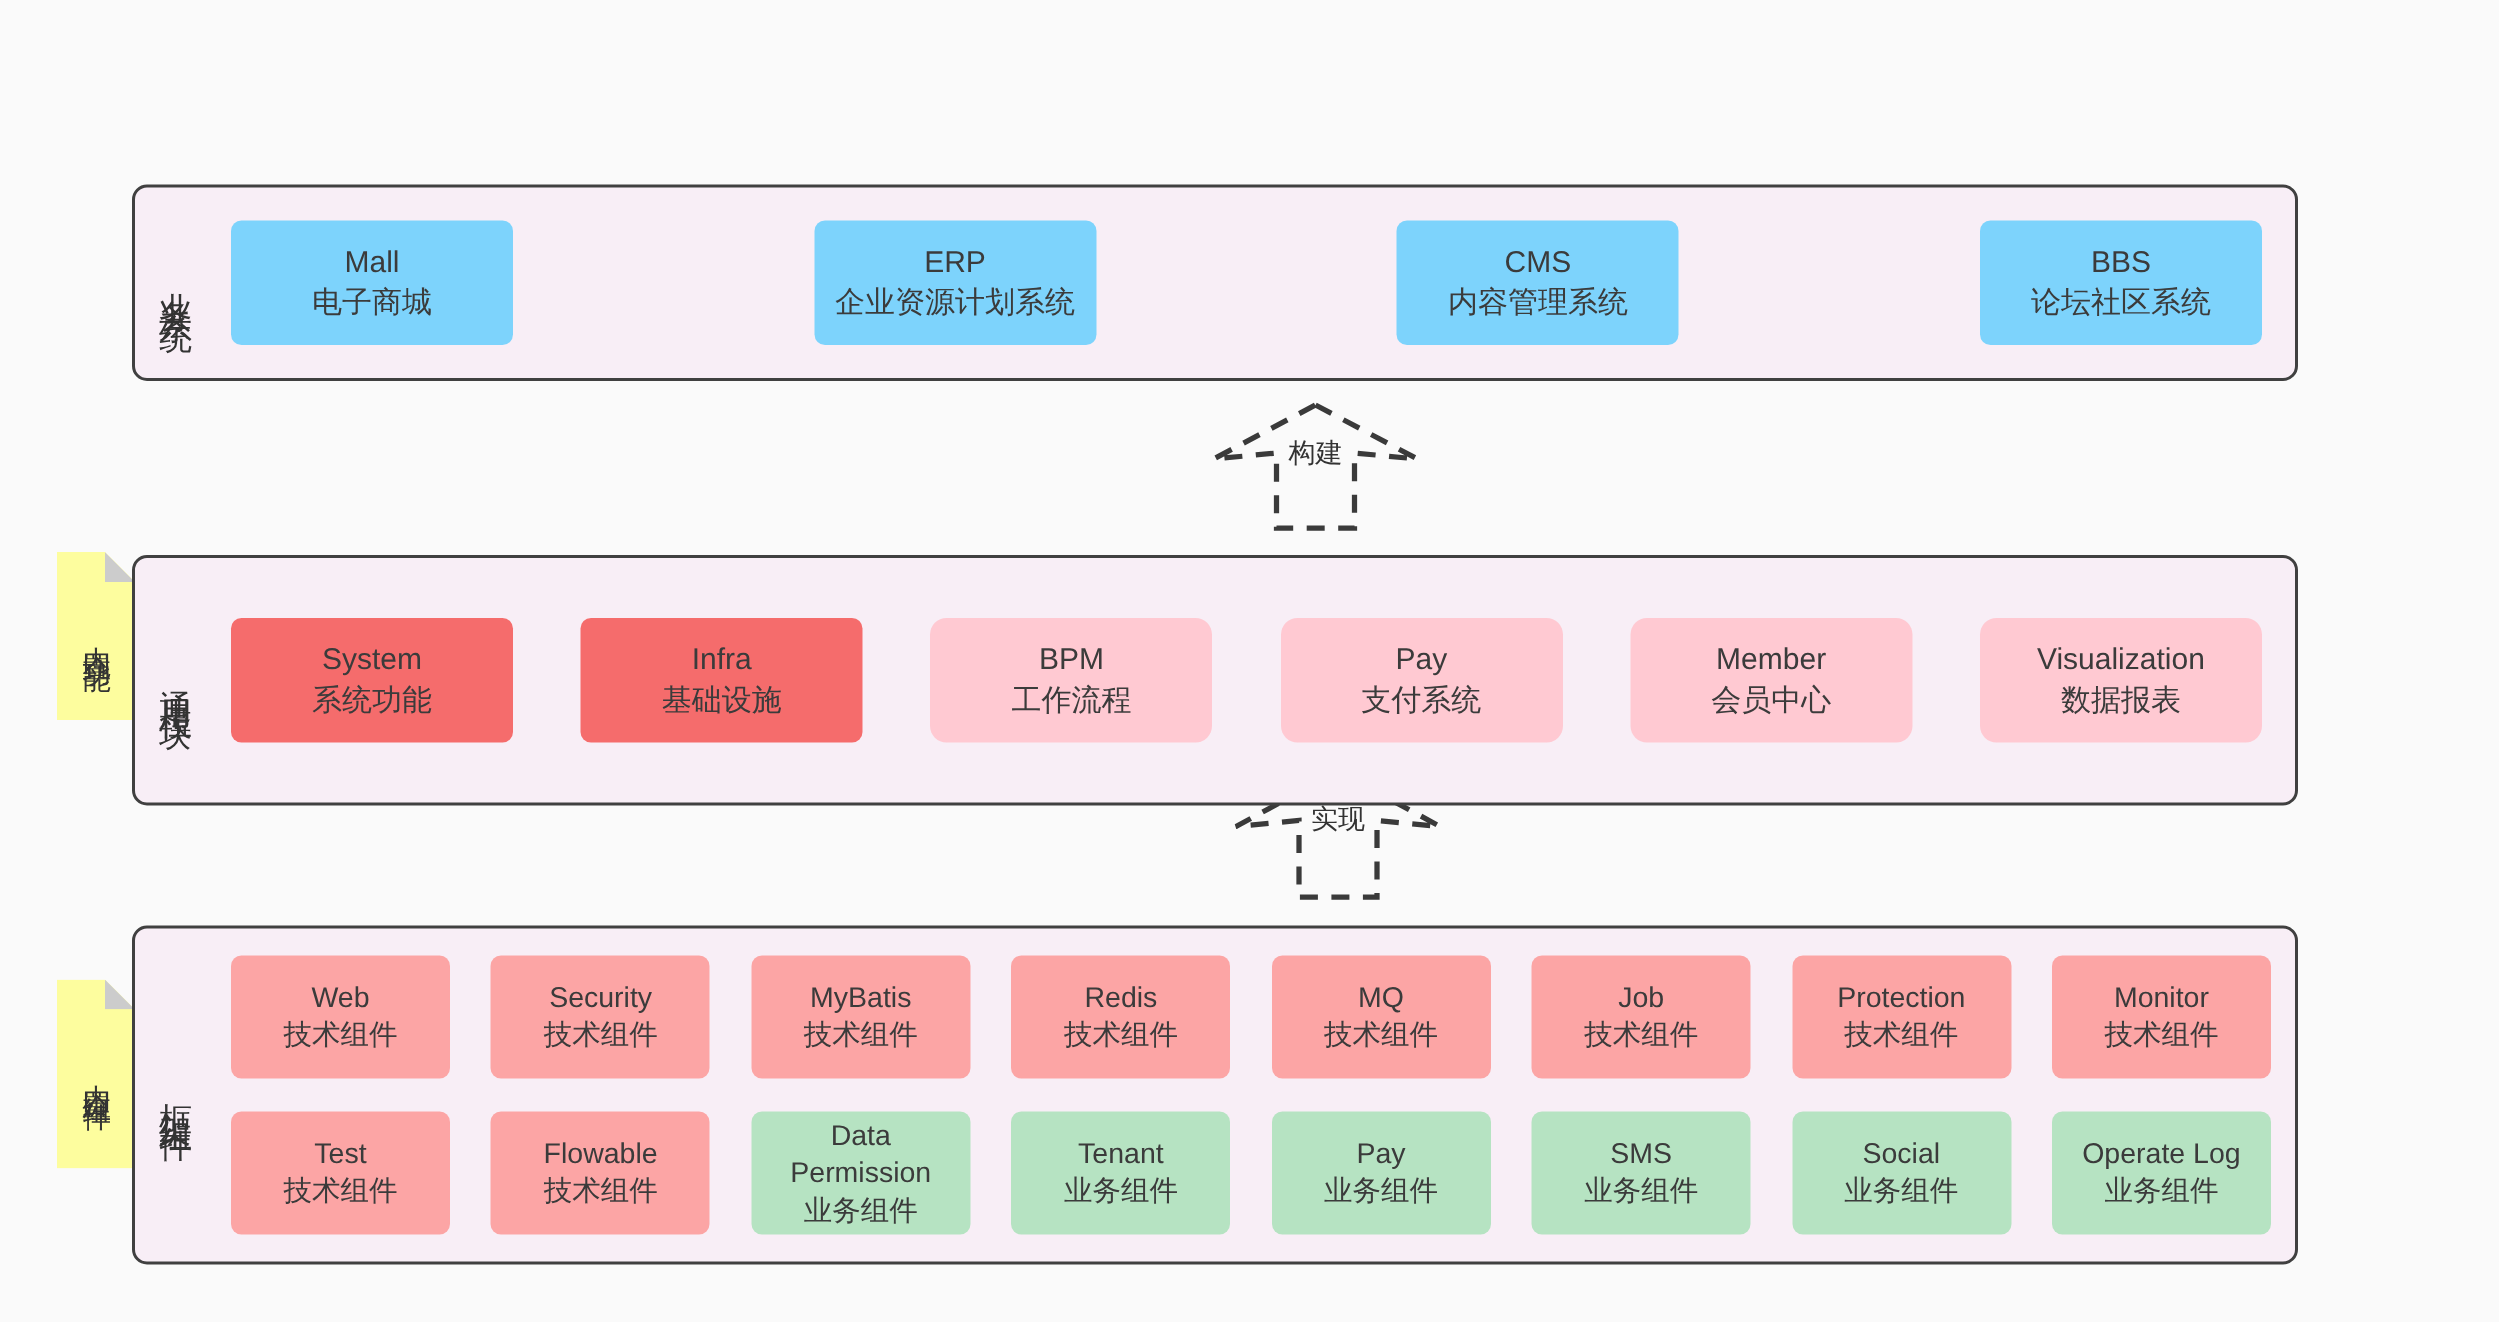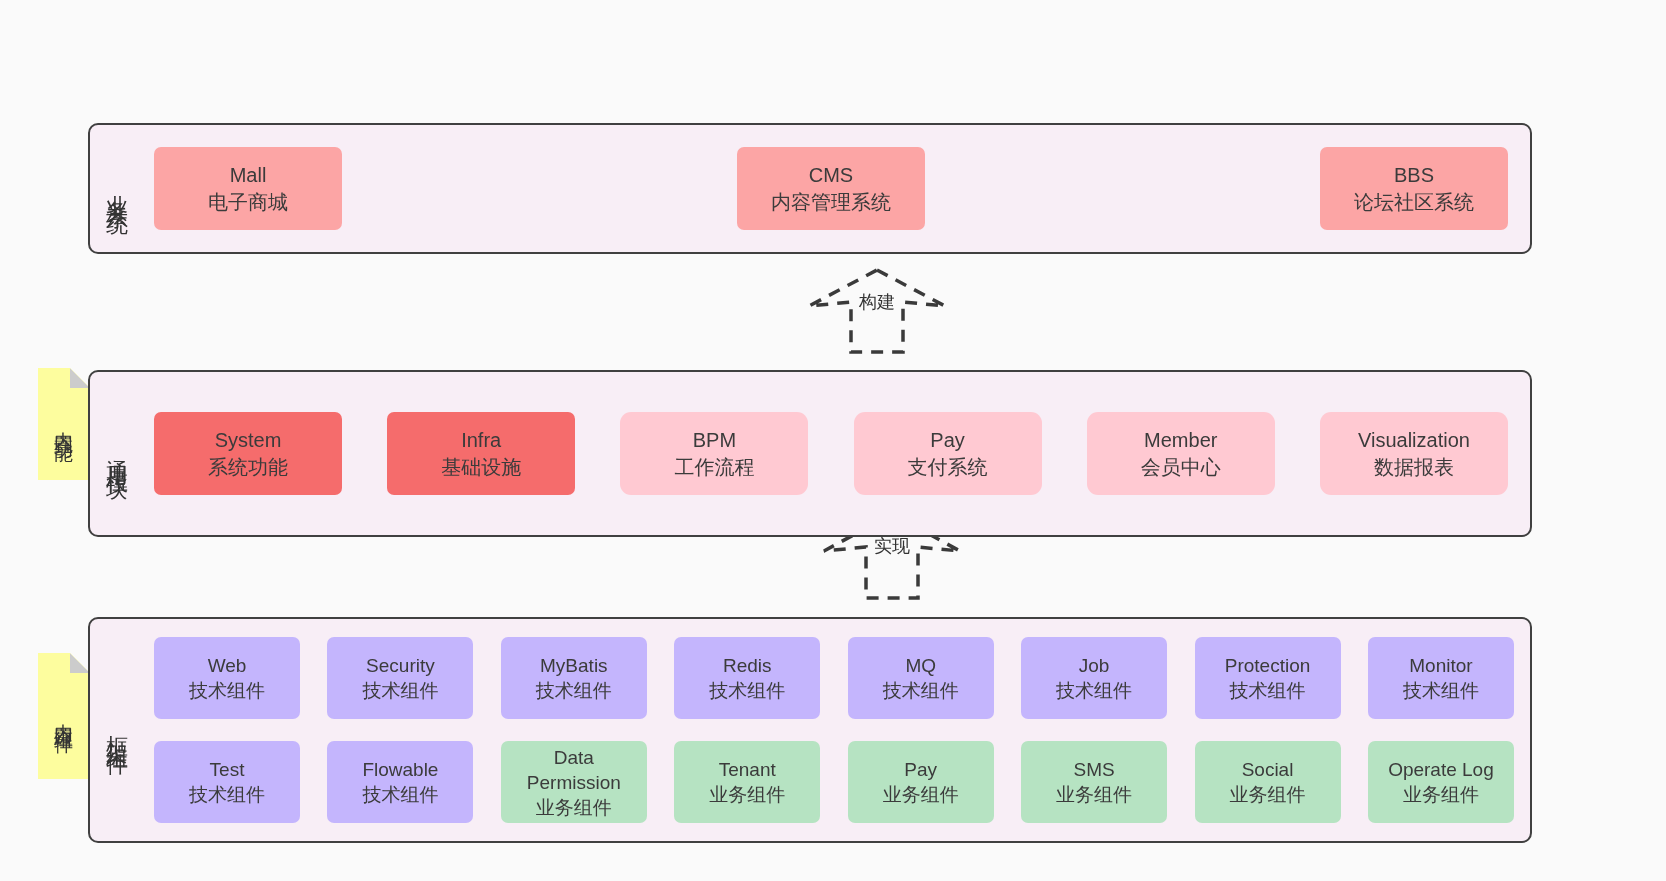--- a/index.html
+++ b/index.html
@@ -38,24 +38,24 @@
   }
   .boxes-row{display:flex;justify-content:space-between;}
   
   .box{
     width:188px;height:83px;border-radius:7px;
     display:flex;flex-direction:column;align-items:center;justify-content:center;
     text-align:center;font-size:20px;line-height:27px;color:#3b3b3b;
     box-sizing:border-box;padding:2px 6px;
   }
   #band3 .box{width:146px;height:82px;font-size:19px;line-height:25px;}
-  .blue{background:#fca5a5;align-items:center;}
+  .blue{background:#7dd3fc;align-items:center;}
   .red{background:#f56c6c;}
   .pink{background:#ffc9d2;border-radius:11px;}
-  .green{background:#c4b5fd;}
+  .green{background:#fca5a5;}
   .lightgreen{background:#b6e3c2;}
   
   .sticky{
     position:absolute;left:38px;width:52px;
     background:#fdfd9e;z-index:1;
     display:flex;align-items:center;justify-content:center;
     clip-path:polygon(0 0,calc(100% - 20px) 0,100% 20px,100% 100%,0 100%);
   }
   #sticky1{top:368px;height:112px;}
   #sticky2{top:653px;height:126px;}
@@ -89,20 +89,24 @@
 <div class="band" id="band1">
   <div class="band-label">
     <span>业务系统</span>
   </div>
   <div class="boxes">
     <div class="box blue">
       <div>Mall</div>
       <div>电子商城</div>
     </div>
     <div class="box blue">
+      <div>ERP</div>
+      <div>企业资源计划系统</div>
+    </div>
+    <div class="box blue">
       <div>CMS</div>
       <div>内容管理系统</div>
     </div>
     <div class="box blue">
       <div>BBS</div>
       <div>论坛社区系统</div>
     </div>
   </div>
 </div>
 

